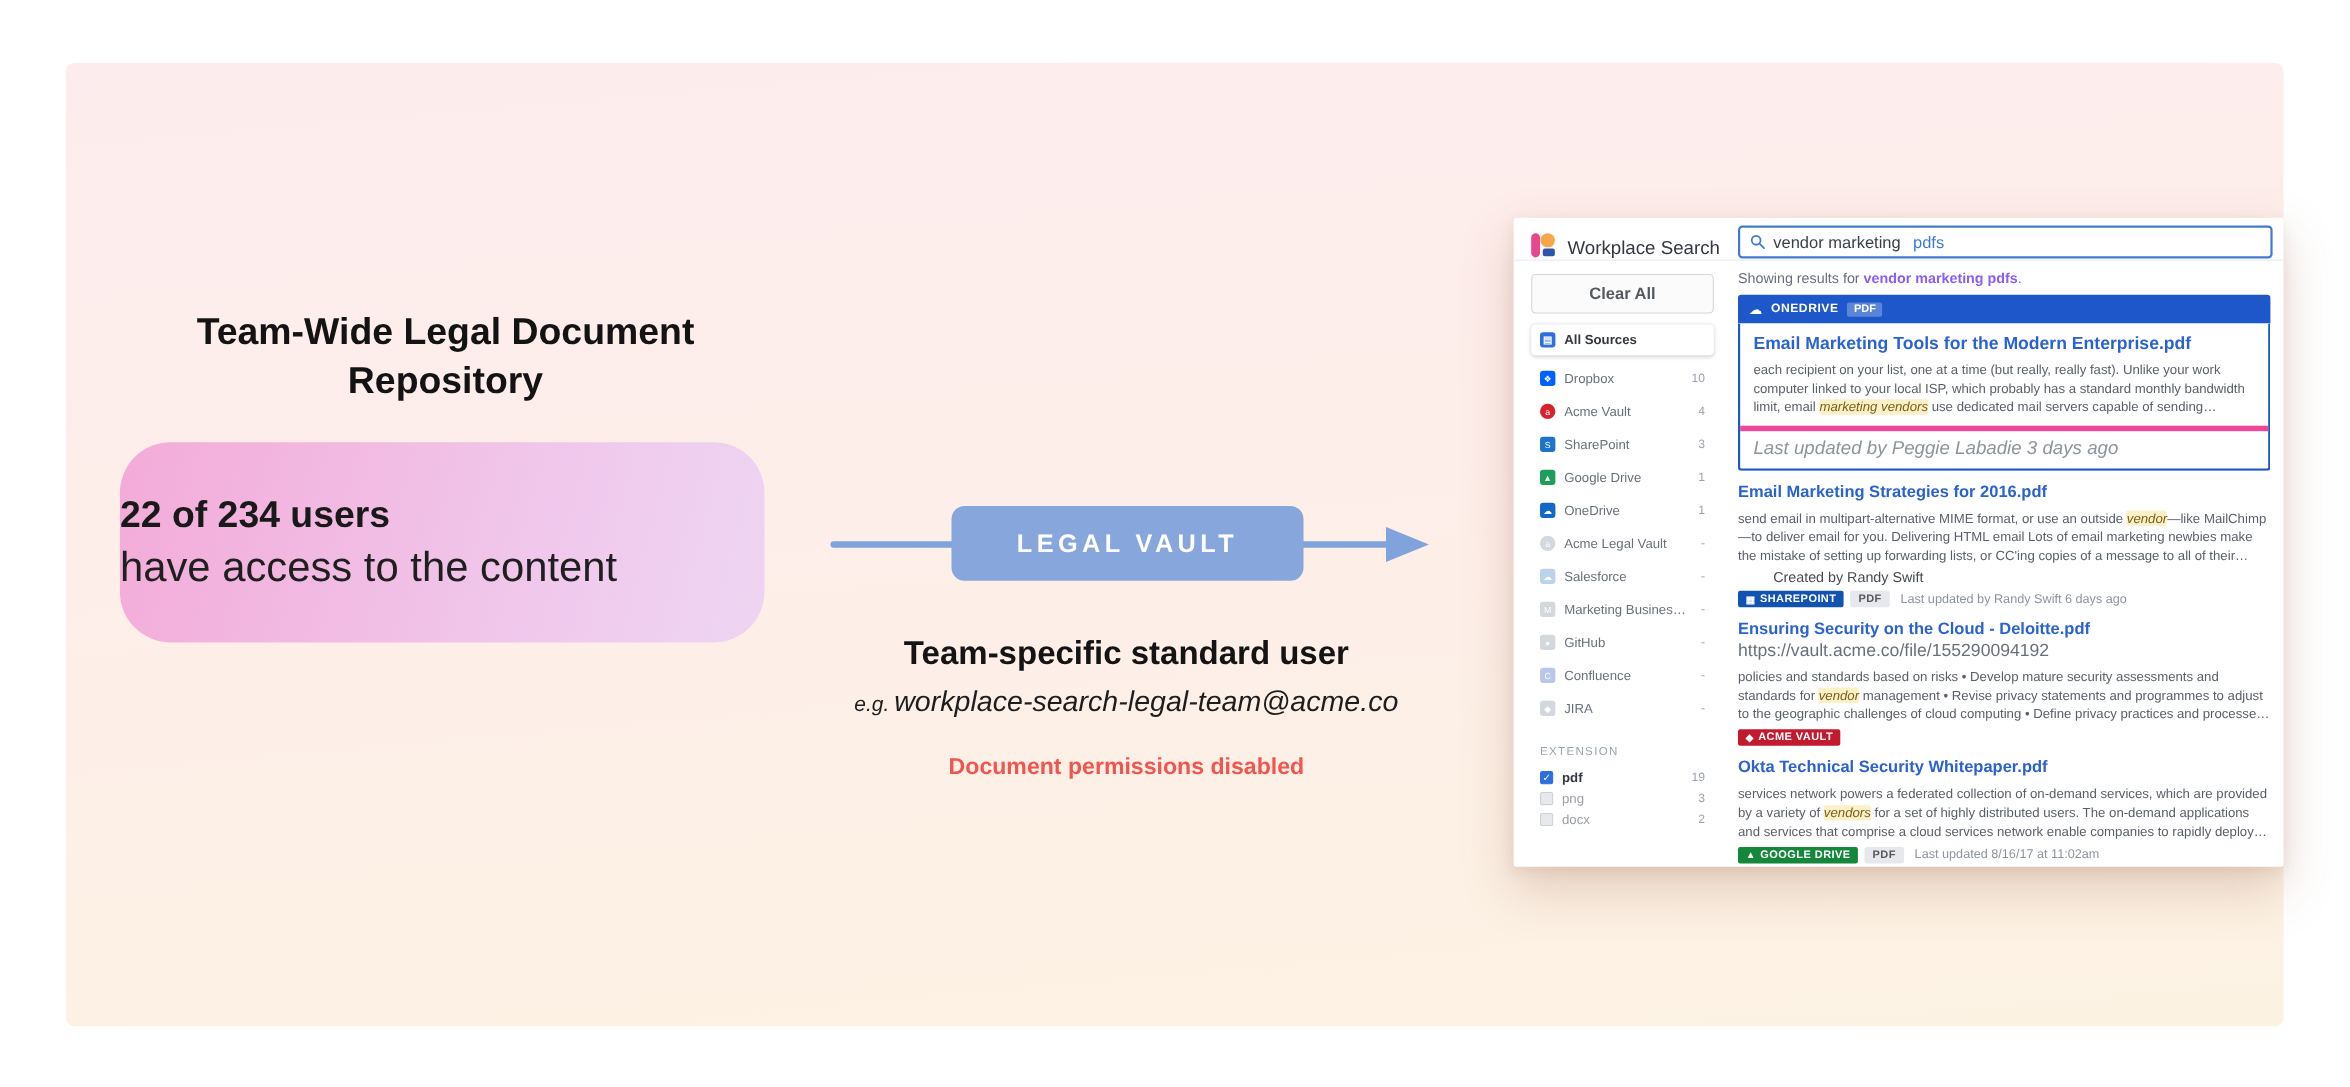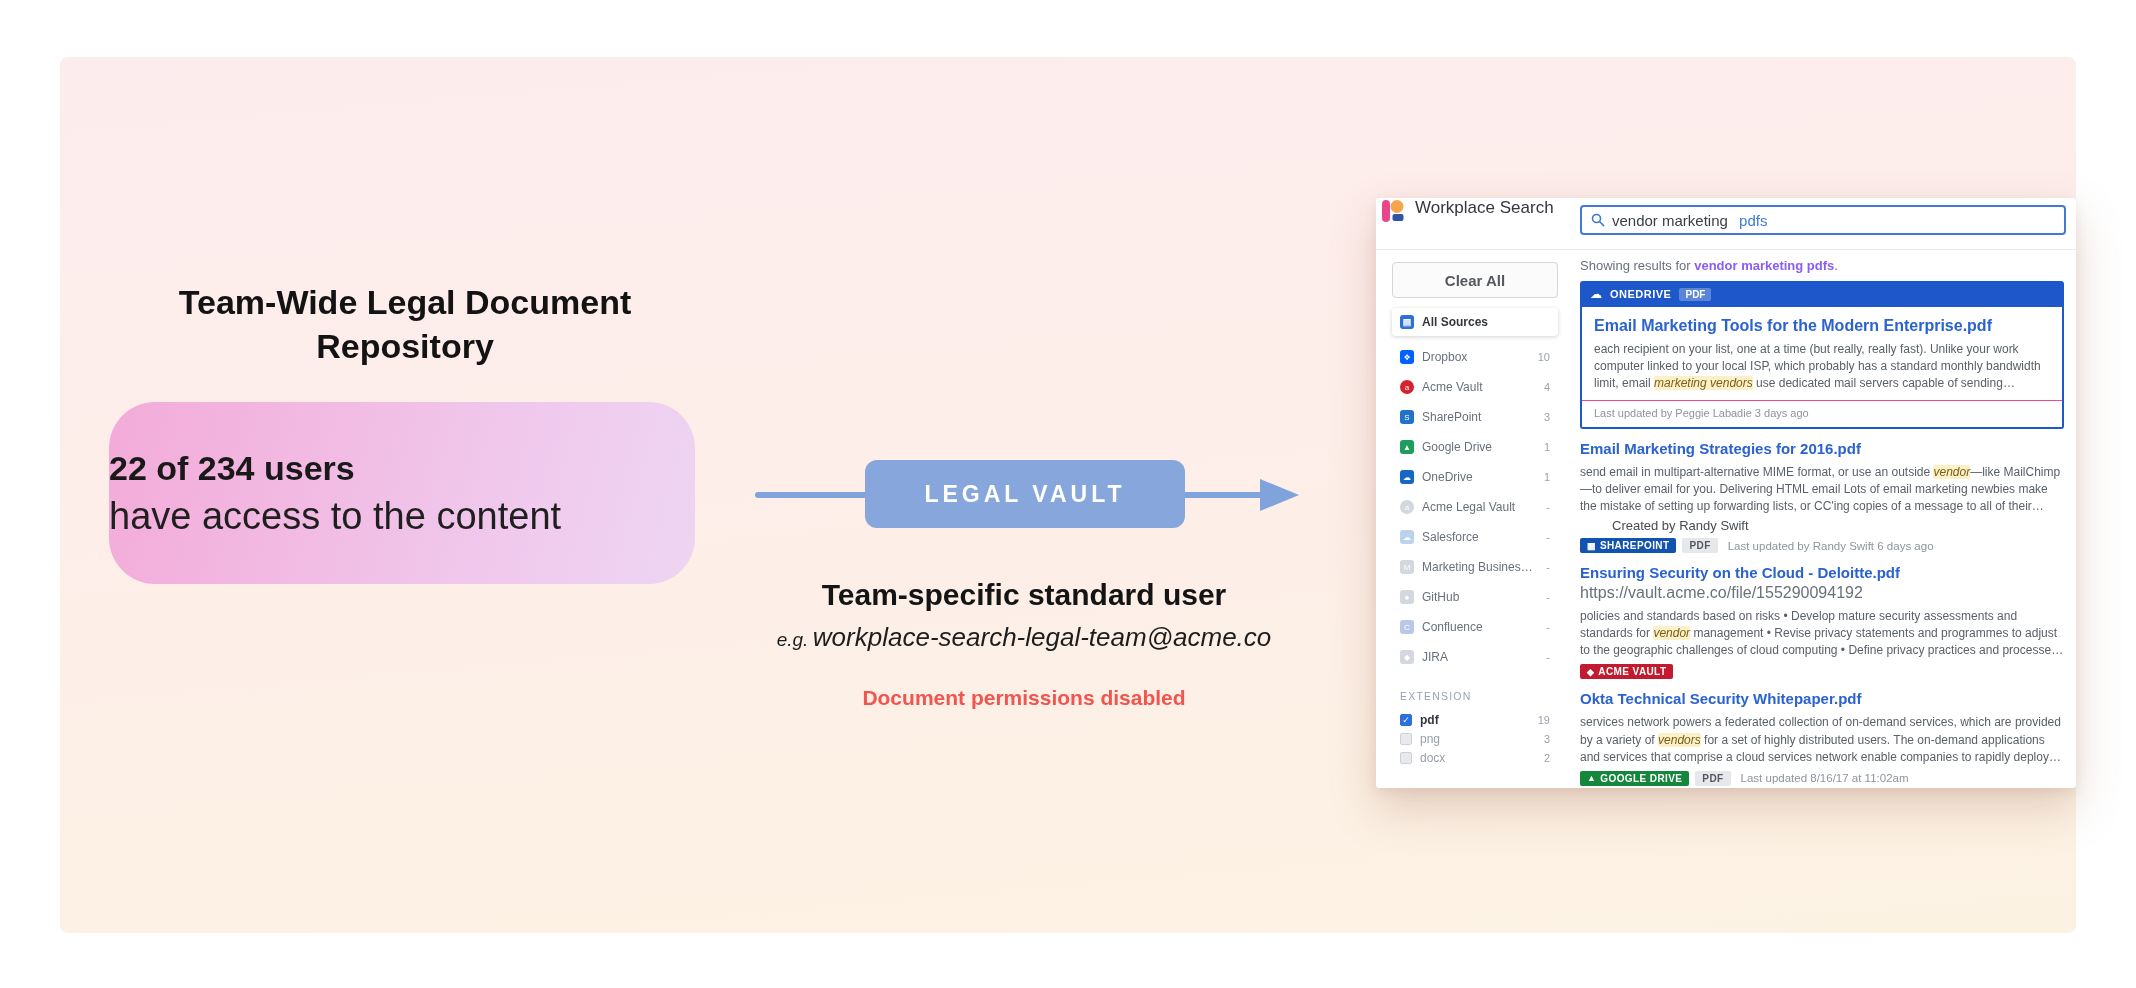--- a/index.html
+++ b/index.html
@@ -41,21 +41,21 @@
   .example .eg { font-style: italic; font-size: 19px; }
   .example .email { font-style: italic; font-size: 26px; }
   .warning { position: absolute; left: 744px; top: 629px; width: 440px; text-align: center; font-size: 21px; font-weight: 700; color: #f2544e; }
 
   
   .app {
     position: absolute; left: 1316px; top: 141px; width: 700px; height: 590px;
     background: #ffffff; border-radius: 3px; overflow: hidden;
     box-shadow: 0 20px 45px rgba(150, 95, 70, .25), 0 4px 12px rgba(150, 95, 70, .12);
   }
-  .app-header { position: relative; height: 52px; display: flex; align-items: flex-start; padding-left: 4px; border-bottom: 1px solid #e9eaee; }
+  .app-header { position: relative; height: 39px; display: flex; align-items: flex-end; padding-left: 14px; border-bottom: 1px solid #e9eaee; }
   .brand { margin-left: 9px; font-size: 17px; color: #343741; font-weight: 500; }
   .search {
     position: absolute; left: 204px; right: 10px; top: 7px; height: 30px;
     border: 2px solid #4479d2; border-radius: 4px; background: #fff;
     display: flex; align-items: center; padding: 0 9px; gap: 7px;
   }
   .search .q { font-size: 15px; color: #3a3f46; white-space: pre; }
   .search .q-accent { font-size: 15px; color: #3e79d6; white-space: pre; }
 
   .app-body { display: flex; height: 544px; }
@@ -91,21 +91,21 @@
 
   .card { margin-top: 8px; }
   .card-head { height: 26px; background: #1d57c9; border-radius: 3px 3px 0 0; display: flex; align-items: center; gap: 8px; padding: 0 10px; color: #fff; }
   .card-head .cloud { font-size: 12px; }
   .card-head .src { font-size: 11px; font-weight: 700; letter-spacing: .5px; }
   .chip { background: rgba(255,255,255,.28); border-radius: 2px; font-size: 10px; font-weight: 700; padding: 1px 6px; }
   .card-body { border: 2px solid #1d57c9; border-top: none; border-radius: 0 0 3px 3px; padding: 9px 12px 8px; background: #fff; }
   .rtitle { display: block; font-size: 16px; font-weight: 600; color: #2a62d0; line-height: 1.2; cursor: pointer; }
   .snippet { margin-top: 6px; font-size: 12px; line-height: 1.42; color: #5a6069; display: -webkit-box; -webkit-line-clamp: 3; -webkit-box-orient: vertical; overflow: hidden; }
   .hl { font-style: italic; background: #fcf0c9; color: #7a6017; border-radius: 2px; }
-  .card-footer { margin: 8px -12px 0; padding: 6px 12px 0; border-top: 1px solid #ec4899; font-size: 11px; color: #8d949e; }
+  .card-footer { margin: 8px -12px 0; padding: 6px 12px 0; border-top: 5px solid #ec4899; font-size: 17px; color: #8d949e; font-style: italic; }
 
   .result { margin-top: 11px; }
   .result .rtitle { font-size: 15px; }
   .rurl { margin-top: 2px; font-size: 16px; color: #69707d; }
   .byline { margin-top: 3px; font-size: 13px; color: #464b52; margin-left: 32px; }
   .badge-row { margin-top: 5px; display: flex; align-items: center; gap: 6px; }
   .badge { display: inline-flex; align-items: center; gap: 4px; border-radius: 2px; font-size: 10px; font-weight: 700; letter-spacing: .4px; padding: 2px 7px; }
   .badge .badge-ic { font-size: 9px; }
   .meta { font-size: 11.5px; color: #8d949e; margin-left: 4px; }
 </style>

